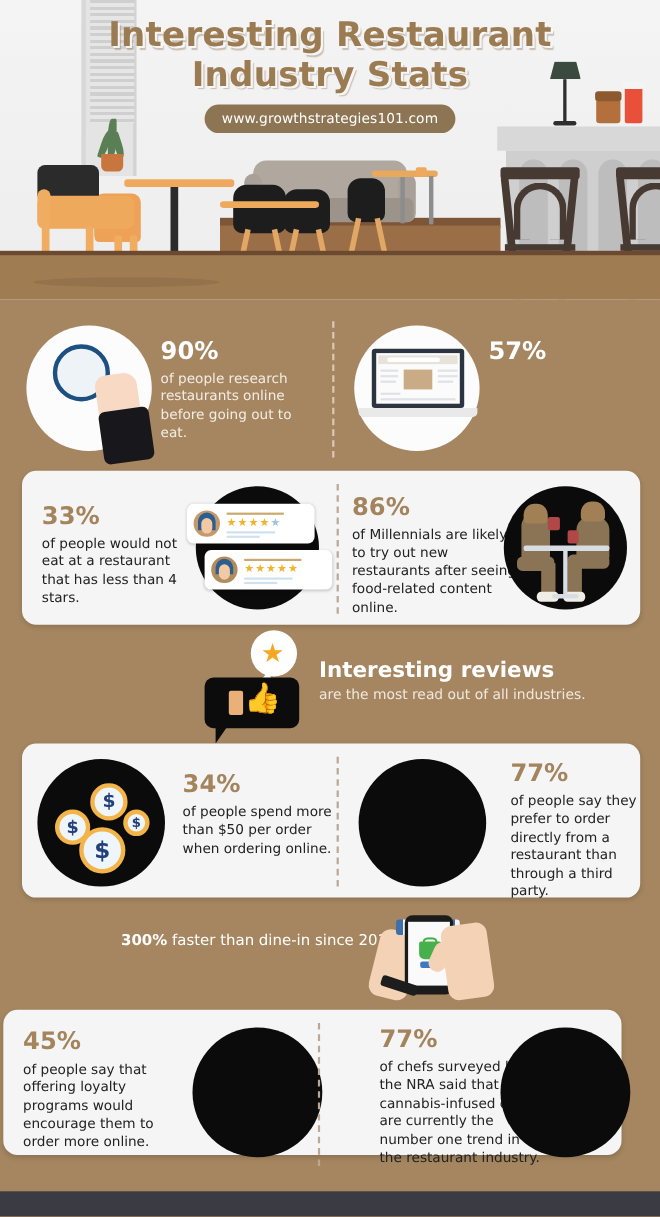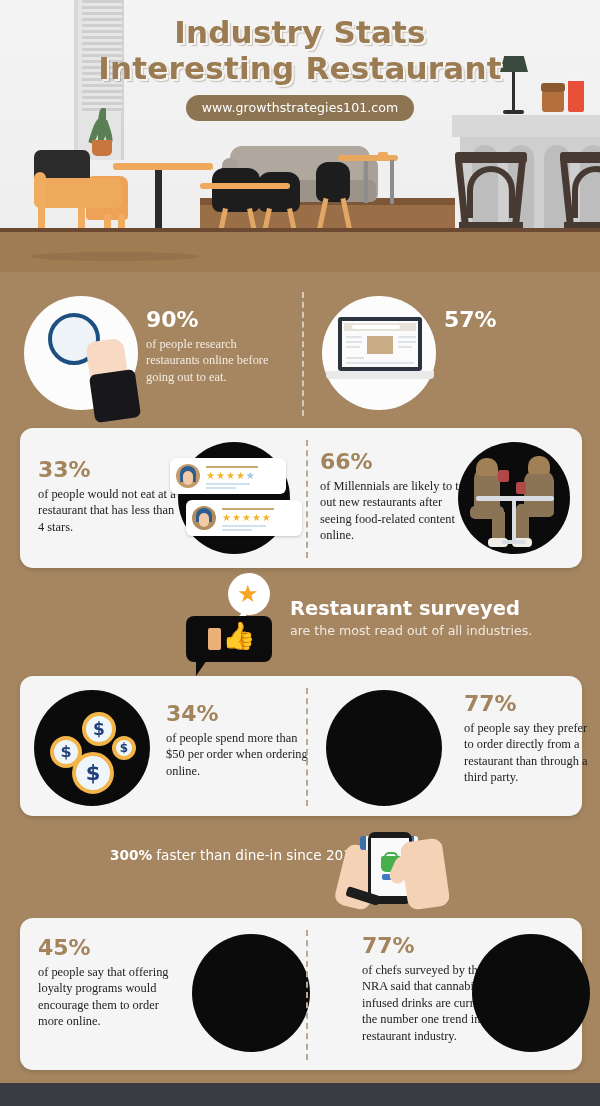--- a/index.html
+++ b/index.html
@@ -87,21 +87,21 @@
     text-shadow: 2px 2px 0 rgba(255,255,255,.85), 3px 3px 1px rgba(120,95,65,.35);
   }
   .url-pill {
     display:inline-block; margin-top:9px;
     background:#8d7452; color:#ffffff;
     font-size:12.5px; font-weight:500;
     padding:5px 16px 6px; border-radius:13px; letter-spacing:.1px;
   }
   .circ { position:absolute; border-radius:50%; background:#fcfcfc; overflow:hidden; }
   .stat-num { font-weight:800; font-size:22px; line-height:24px; }
-  .stat-txt { font-size:12.4px; line-height:16.4px;font-family:Liberation Serif, serif; }
+  .stat-txt { font-size:12.4px; line-height:16.4px; }
   .on-tan .stat-num { color:#ffffff; }
   .on-tan .stat-txt { color:#f3ece3; }
   .vdash {
     position:absolute; width:0; border-left:2px dashed #ded2c1; opacity:.9;
   }
   .vdash-dark { position:absolute; width:0; border-left:2px dashed #b9a894; }
 
   
   .card {
     position:absolute; background:#f5f5f6; border-radius:13px;
@@ -253,22 +253,22 @@
     <div class="chair-leg" style="left:38px;top:206px;"></div>
     <div class="chair-leg" style="left:78px;top:206px;"></div>
     <div class="chair-leg" style="left:104px;top:214px;"></div>
     <div class="chair-leg" style="left:118px;top:214px;"></div>
 
     <div class="hero-floor-line"></div>
     <div class="hero-floor"></div>
     <div style="position:absolute;left:30px;top:252px;width:170px;height:9px;background:rgba(0,0,0,.07);border-radius:50%;"></div>
 
     <div class="title-wrap">
+      <div class="title">Interesting Restaurant</div>
       <div class="title">Industry Stats</div>
-      <div class="title">Interesting Restaurant</div>
       <div class="url-pill">www.growthstrategies101.com</div>
     </div>
   </div>
 
   <div class="on-tan">
     <div class="circ" style="left:24px;top:296px;width:114px;height:114px;"></div>
     <div class="magnifier-ring"></div>
     <div class="mag-hand"></div>
     <div class="mag-sleeve"></div>
 
@@ -321,21 +321,21 @@
     <div class="av" style="left:176px;top:80px;width:16px;height:14px;background:#2e5e8e;border-radius:8px 8px 0 0;"></div>
     <div class="av" style="left:179px;top:85px;width:10px;height:14px;background:#f1c9a5;border-radius:5px;"></div>
     <div class="rtop" style="left:202px;top:80px;width:52px;"></div>
     <div class="stars" style="left:202px;top:85px;">★★★★★</div>
     <div class="rl" style="left:202px;top:97px;width:44px;"></div>
     <div class="rl" style="left:202px;top:101px;width:30px;"></div>
 
     <div class="vdash-dark" style="left:286px;top:12px;height:118px;"></div>
 
     <div style="position:absolute;left:300px;top:22px;width:150px;">
-      <div class="stat-num">66%</div>
+      <div class="stat-num">86%</div>
       <div class="stat-txt" style="margin-top:4px;">of Millennials are likely to try out new restaurants after seeing food-related content online.</div>
     </div>
 
     <div class="blk" style="left:438px;top:14px;width:112px;height:112px;">
       <div class="ppl" style="position:absolute;left:16px;top:26px;width:26px;height:44px;border-radius:10px 10px 4px 4px;"></div>
       <div class="ppl" style="position:absolute;left:18px;top:16px;width:22px;height:18px;border-radius:10px 10px 4px 4px;background:#a08054;"></div>
       <div class="ppl" style="position:absolute;left:12px;top:64px;width:34px;height:13px;border-radius:5px;"></div>
       <div class="ppl" style="position:absolute;left:34px;top:70px;width:13px;height:28px;"></div>
       <div style="position:absolute;left:30px;top:96px;width:20px;height:9px;background:#f0ece6;border-radius:4px;"></div>
       <div style="position:absolute;left:40px;top:28px;width:11px;height:12px;background:#b24747;border-radius:2px;"></div>
@@ -353,21 +353,21 @@
 
   <div>
     <div class="bubble-white"></div>
     <div class="bubble-white-tail"></div>
     <div class="star-g">★</div>
     <div class="bubble-black"></div>
     <div class="bubble-tail"></div>
     <div style="position:absolute;left:208px;top:628px;width:13px;height:22px;background:#e9b07a;border-radius:2px;"></div>
     <div class="thumb" style="left:222px;top:622px;">👍</div>
     <div style="position:absolute;left:290px;top:598px;width:290px;">
-      <div class="rev-title">Restaurant surveyed</div>
+      <div class="rev-title">Interesting reviews</div>
       <div class="rev-sub" style="margin-top:3px;">are the most read out of all industries.</div>
     </div>
   </div>
 
   <div class="card" style="left:20px;top:676px;width:562px;height:140px;">
     <div class="blk" style="left:14px;top:14px;width:116px;height:116px;">
       <div class="coin" style="left:48px;top:22px;width:34px;height:34px;font-size:17px;line-height:26px;">$</div>
       <div class="coin" style="left:16px;top:46px;width:32px;height:32px;font-size:16px;line-height:24px;">$</div>
       <div class="coin" style="left:78px;top:46px;width:24px;height:24px;font-size:12px;line-height:16px;">$</div>
       <div class="coin" style="left:38px;top:62px;width:42px;height:42px;font-size:21px;line-height:34px;">$</div>
@@ -399,21 +399,21 @@
     <div class="phone"></div>
     <div class="phone-sc"></div>
     <div class="cart"></div>
     <div style="position:absolute;left:384px;top:852px;width:14px;height:5px;border:2px solid #47b04b;border-bottom:none;border-radius:6px 6px 0 0;"></div>
     <div class="phone-btn"></div>
     <div class="hand" style="left:404px;top:840px;width:42px;height:68px;transform:rotate(-8deg);"></div>
     <div class="hand" style="left:392px;top:856px;width:16px;height:28px;transform:rotate(24deg);"></div>
     <div class="wrist-band"></div>
   </div>
 
-  <div class="card" style="left:20px;top:918px;width:562px;height:152px;">
+  <div class="card" style="left:3px;top:918px;width:562px;height:132px;">
     <div style="position:absolute;left:18px;top:18px;width:132px;">
       <div class="stat-num">45%</div>
       <div class="stat-txt" style="margin-top:4px;">of people say that offering loyalty programs would encourage them to order more online.</div>
     </div>
 
     <div class="blk" style="left:172px;top:16px;width:118px;height:118px;"></div>
 
     <div class="vdash-dark" style="left:286px;top:12px;height:130px;"></div>
 
     <div style="position:absolute;left:300px;top:16px;width:148px;margin-left:42px;">

